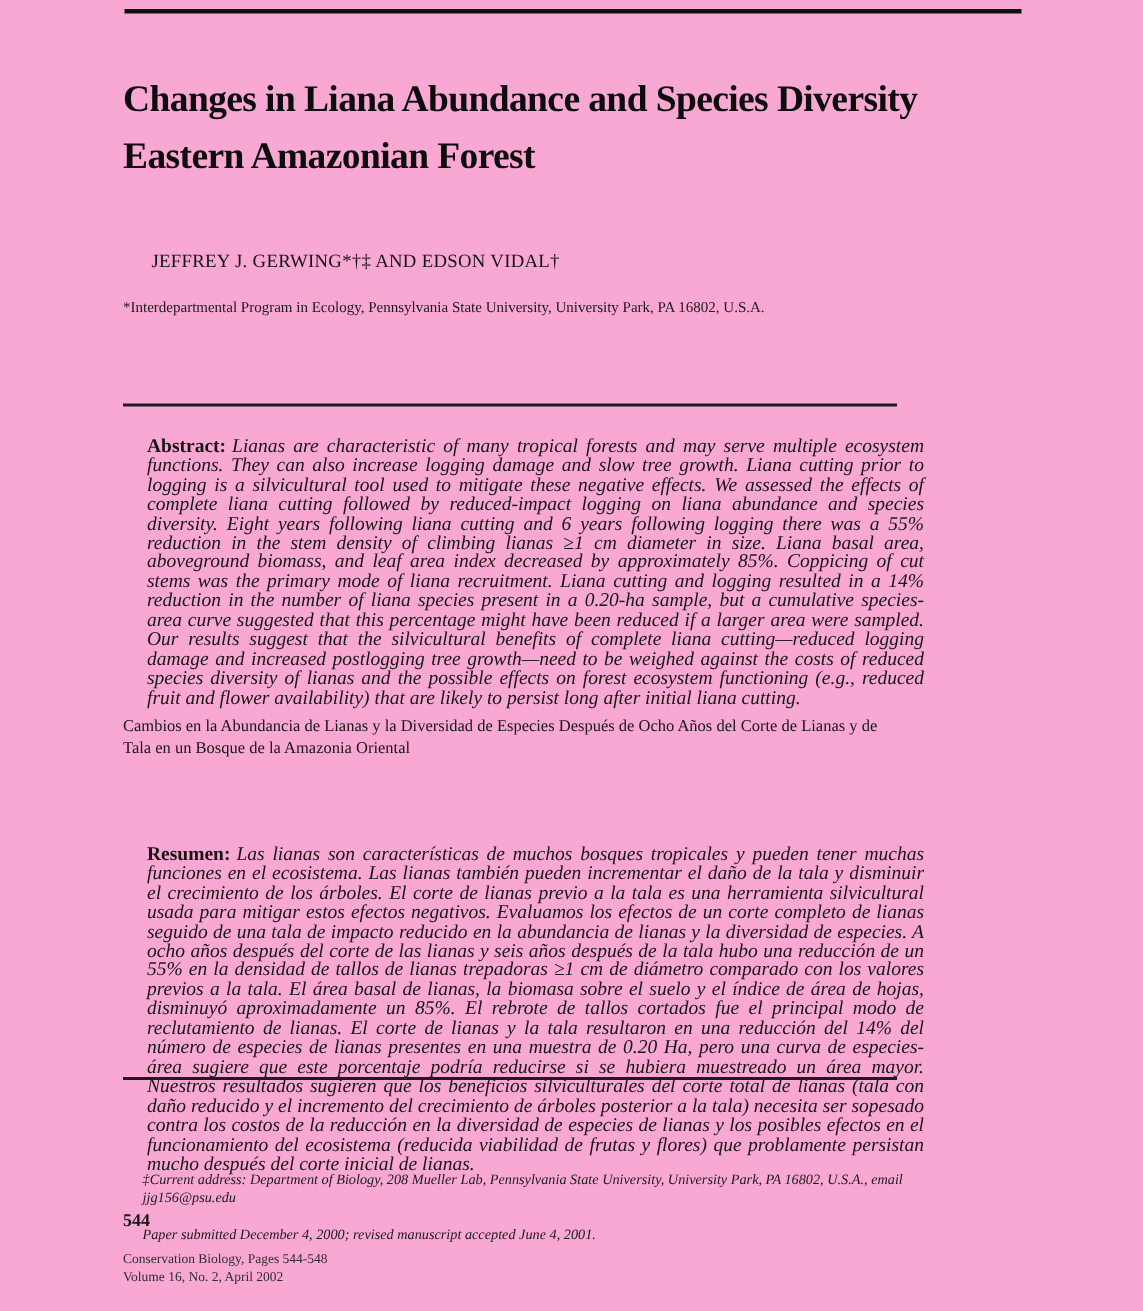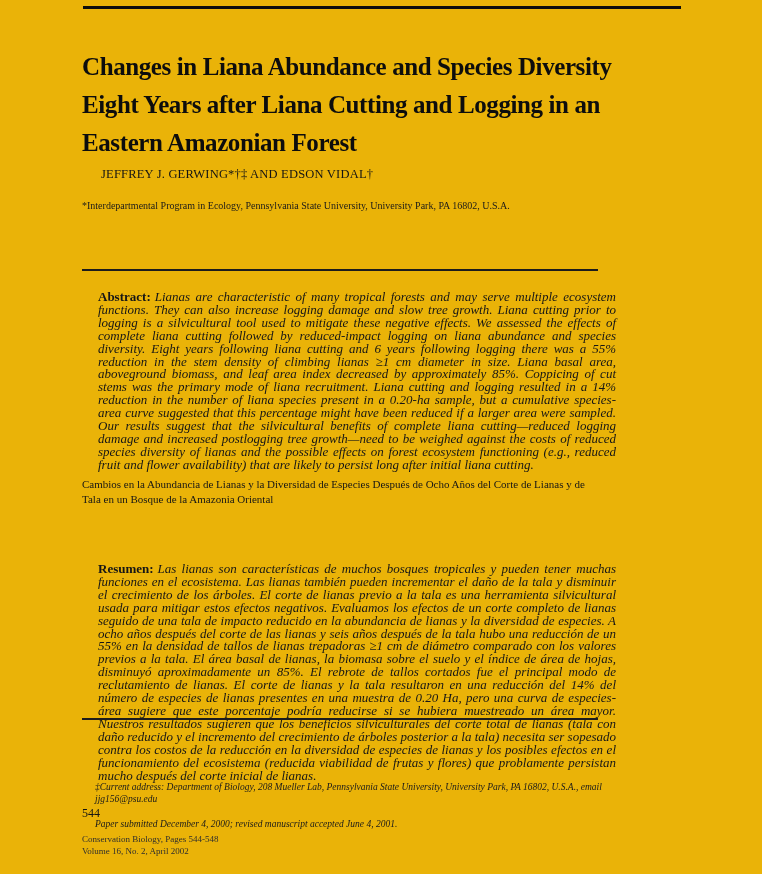--- a/index.html
+++ b/index.html
@@ -4,21 +4,21 @@
 <style>
   html, body {
     margin: 0;
     padding: 0;
     background: #f7f6f3;
   }
   .page {
     position: relative;
     width: 762px;
     height: 874px;
-    background: #eab308;
+    background: #f9a8d4;
     font-family: "Liberation Serif", "DejaVu Serif", serif;
     color: #181818;
     overflow: hidden;
   }
   .rule-top {
     position: absolute;
     top: 6px;
     left: 83px;
     width: 598px;
     height: 3px;
@@ -100,21 +100,21 @@
     line-height: 12px;
     font-style: italic;
     color: #1a1a1a;
   }
   .footnotes p { margin: 13px; }
   .page-number {
     position: absolute;
     top: 806px;
     left: 82px;
     font-size: 12px;
-    font-weight: normal;
+    font-weight: bold;
     color: #141414;
   }
   .journal-footer {
     position: absolute;
     top: 833px;
     left: 82px;
     font-size: 9px;
     line-height: 12px;
     color: #2e2e2e;
     white-space: nowrap;
@@ -122,21 +122,20 @@
 </style>
 </head>
 <body>
 
 <div class="page">
 
   <div class="rule-top"></div>
 
   <div class="title-block">
     <div>Changes in Liana Abundance and Species Diversity</div>
-    <div>Eight Years after Liana Cutting and Logging in an</div>
     <div>Eastern Amazonian Forest</div>
   </div>
 
   <div class="authors">JEFFREY J. GERWING*†‡ AND EDSON VIDAL†</div>
 
   <div class="affiliations">
     <div>*Interdepartmental Program in Ecology, Pennsylvania State University, University Park, PA 16802, U.S.A.</div>
   </div>
 
   <div class="rule-thin rule-1"></div>

